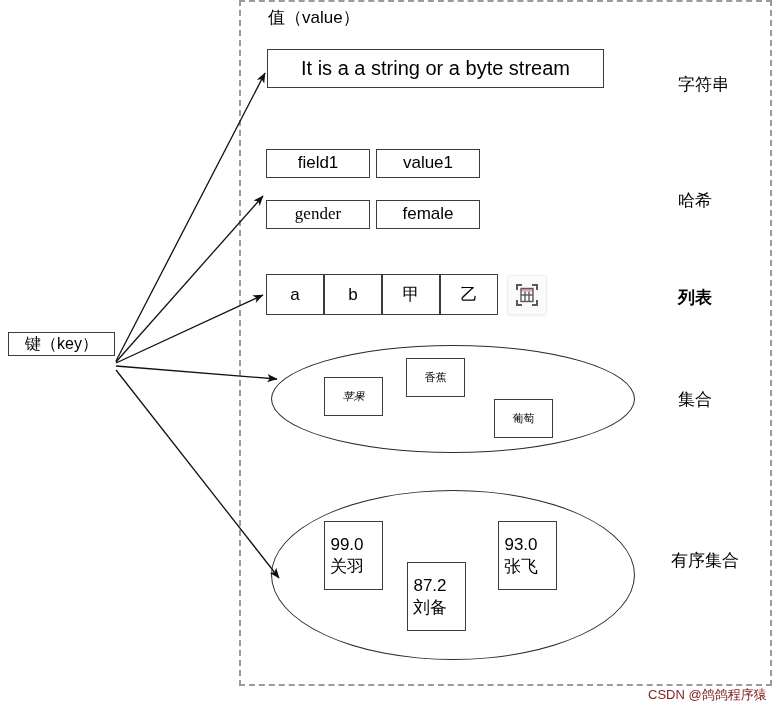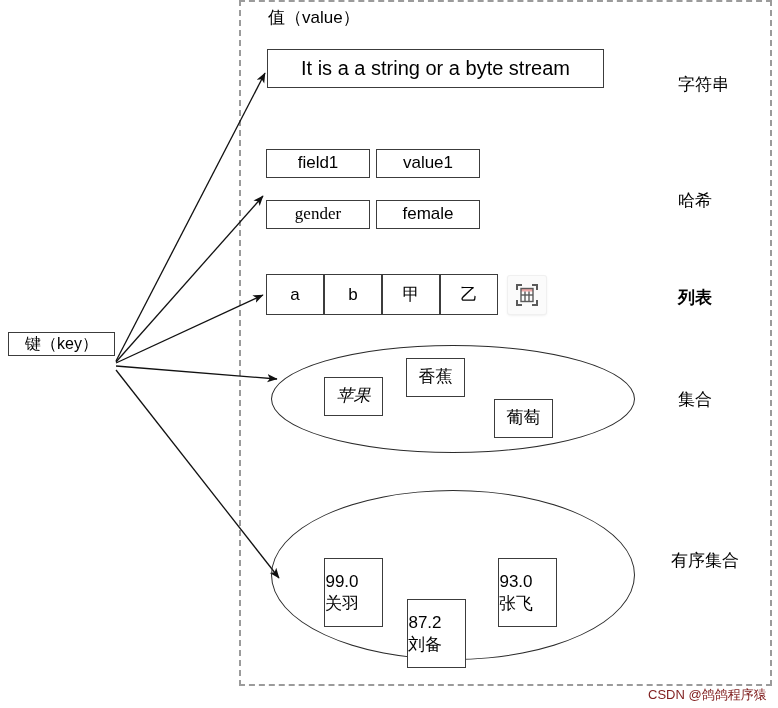--- a/index.html
+++ b/index.html
@@ -127,35 +127,35 @@
   .ellipse {
     border: 1.4px solid #2b2b2b;
     border-radius: 50%;
     box-sizing: border-box;
     background: transparent;
   }
   #set-ellipse { left: 271px; top: 345px; width: 364px; height: 108px; }
   #zset-ellipse { left: 271px; top: 490px; width: 364px; height: 170px; }
 
   
-  .set-item { width: 59px; height: 39px; font-size: 17px; }
+  .set-item { width: 59px; height: 39px; font-size: 11px; }
   #set-apple { left: 324px; top: 377px; font-style: italic; }
   #set-banana { left: 406px; top: 358px; }
   #set-grape { left: 494px; top: 399px; }
 
   
   .zset-item {
     width: 59px;
     height: 69px;
     font-size: 17px;
     flex-direction: column;
     align-items: flex-start;
     justify-content: center;
+    padding-left: 5px;
     line-height: 1.25;
-    margin-top: 37px;
   }
   #zset-guanyu { left: 324px; top: 521px; }
   #zset-liubei { left: 407px; top: 562px; }
   #zset-zhangfei { left: 498px; top: 521px; }
 
   
   .type-label {
     font-size: 17px;
     white-space: nowrap;
     left: 678px;

